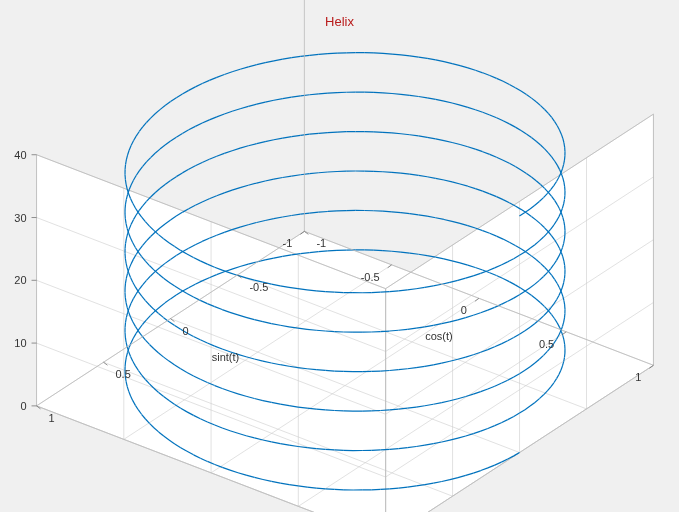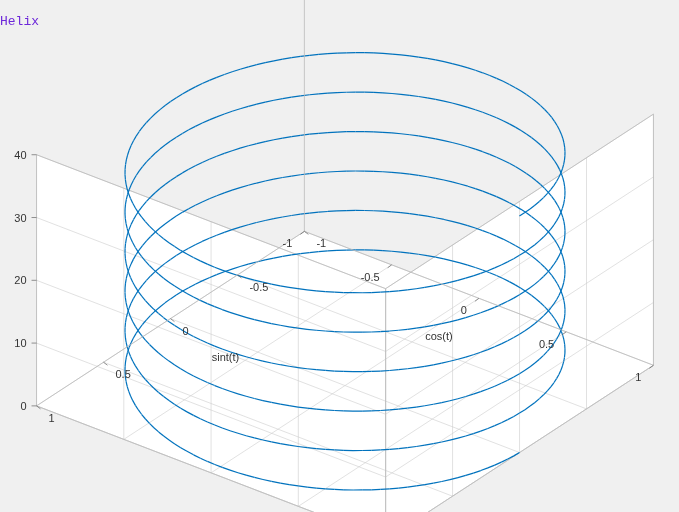--- a/index.html
+++ b/index.html
@@ -14,24 +14,23 @@
   .figure {
     position: relative;
     width: 679px;
     height: 512px;
   }
   .title {
     position: absolute;
     top: 14px;
     left: 0;
     width: 100%;
-    text-align: left;
+    text-align: center;
     font-size: 13px;
-    color: #6d28d9;
-    font-family: Liberation Mono, monospace;
+    color: #b91c1c;
   }
   svg {
     position: absolute;
     left: 0;
     top: 0;
   }
   .axis-label, .tick-label {
     font-size: 11px;
     fill: #333;
     font-family: Arial, Helvetica, sans-serif;

